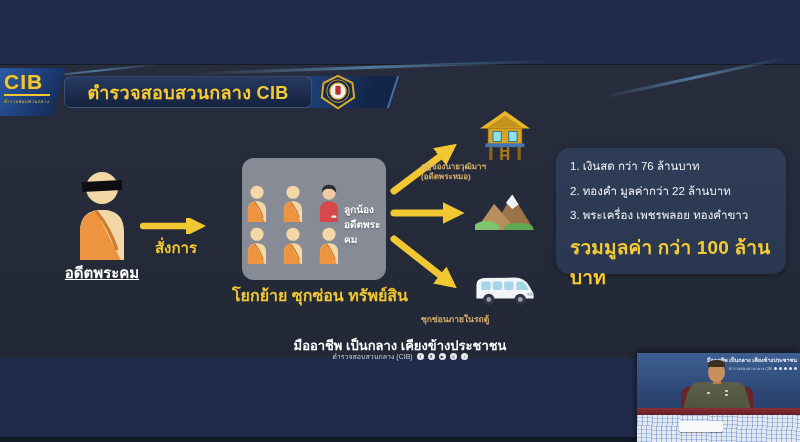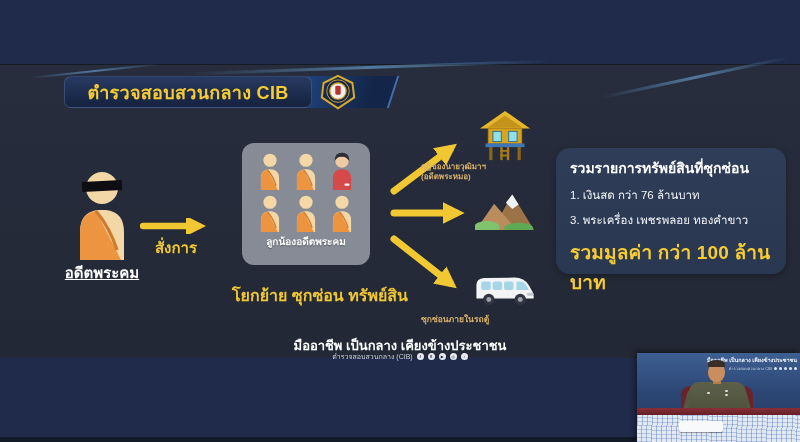--- a/index.html
+++ b/index.html
@@ -31,22 +31,22 @@
   .header-pill{position:absolute;left:64px;top:76px;width:248px;height:32px;border-radius:7px;
     background:linear-gradient(180deg,#273a61 0%,#15223f 100%);
     border:1px solid rgba(130,160,220,.28);
     display:flex;align-items:center;justify-content:center;}
   .header-pill span{color:#f7cb31;font-weight:bold;font-size:18px;letter-spacing:.3px;}
   .badge{position:absolute;left:320px;top:74px;width:36px;height:36px;}
   
   .lbl{position:absolute;color:#fff;text-align:center;}
   .boss-label{left:20px;top:261px;width:164px;font-size:15px;font-weight:bold;text-decoration:underline;}
   .cmd-label{left:138px;top:199px;width:76px;font-size:15px;font-weight:bold;color:#f2c832;margin-top:37px;}
-  .group-box{position:absolute;left:242px;top:143px;width:128px;height:122px;border-radius:12px;
-    background:rgba(148,153,163,.88);display:flex;flex-direction:column;align-items:center;padding-top:9px;}
+  .group-box{position:absolute;left:242px;top:158px;width:144px;height:122px;border-radius:12px;
+    background:rgba(148,153,163,.88);display:flex;flex-direction:row;align-items:center;padding-top:9px;}
   .group-grid{display:grid;grid-template-columns:repeat(3,30px);grid-gap:4px 6px;}
   .fig{width:30px;height:38px;}
   .group-label{color:#fff;font-size:10px;margin-top:2px;font-weight:bold;text-shadow:0 1px 1px rgba(0,0,0,.4);}
   .action-label{left:220px;top:283px;width:200px;font-size:16px;font-weight:bold;color:#f2c832;}
   .cap{position:absolute;left:421px;width:120px;text-align:left;color:#d8b06a;font-weight:bold;line-height:11px;}
   .cap-house{top:162px;font-size:8px;line-height:10px;}
   .cap-mountain{top:230px;font-size:8.5px;}
   .cap-van{top:314px;font-size:8.5px;}
   
   .summary{position:absolute;left:556px;top:148px;width:230px;height:126px;border-radius:14px;
@@ -91,20 +91,25 @@
 </head>
 <body>
 
 <div class="frame">
 
   <div class="slide"></div>
   <div class="streak s1"></div>
   <div class="streak s2"></div>
   <div class="streak s3"></div>
 
+  <div class="cib-logo">
+    <span class="big">CIB</span>
+    <span class="bar"></span>
+    <span class="sub">ตำรวจสอบสวนกลาง</span>
+  </div>
   <div class="badge-panel"></div>
   <div class="header-pill">
     <span>ตำรวจสอบสวนกลาง CIB</span>
   </div>
   <svg class="badge" viewBox="0 0 40 40">
     <polygon points="20,2 36,10 38,26 20,38 2,26 4,10" fill="#16294f" stroke="#d9a927" stroke-width="2.2"></polygon>
     <circle cx="20" cy="19" r="9" fill="#f2f2ee" stroke="#d9a927" stroke-width="1.4"></circle>
     <rect x="17" y="13" width="6" height="10" rx="1.5" fill="#b8322f"></rect>
     <circle cx="20" cy="19" r="12.5" fill="none" stroke="#d9a927" stroke-width="1"></circle>
   </svg>
@@ -214,22 +219,22 @@
     <circle cx="17" cy="31" r="6" fill="#2f3542"></circle>
       <circle cx="17" cy="31" r="2.6" fill="#9aa3ad"></circle>
     <circle cx="50" cy="31" r="6" fill="#2f3542"></circle>
       <circle cx="50" cy="31" r="2.6" fill="#9aa3ad"></circle>
   </svg>
   <div class="cap cap-van">
     <div>ซุกซ่อนภายในรถตู้</div>
   </div>
 
   <div class="summary">
-    <div class="title">รวมรายการทรัพย์สินที่ซุกซ่อน</div>
     <div class="item">1. เงินสด กว่า 76 ล้านบาท</div>
+    <div class="item">2. ทองคำ มูลค่ากว่า 22 ล้านบาท</div>
     <div class="item">3. พระเครื่อง เพชรพลอย ทองคำขาว</div>
     <div class="total">รวมมูลค่า กว่า 100 ล้านบาท</div>
   </div>
 
   <div class="lbl slogan">มืออาชีพ เป็นกลาง เคียงข้างประชาชน</div>
   <div class="credit-row">
     <span class="credit">ตำรวจสอบสวนกลาง (CIB)</span>
     <span class="soc">f</span>
     <span class="soc">X</span>
     <span class="soc">▶</span>

